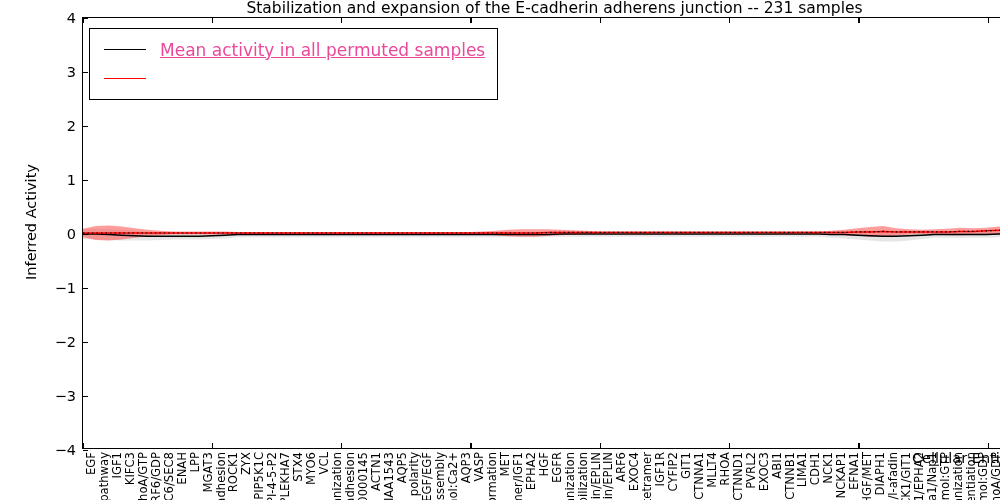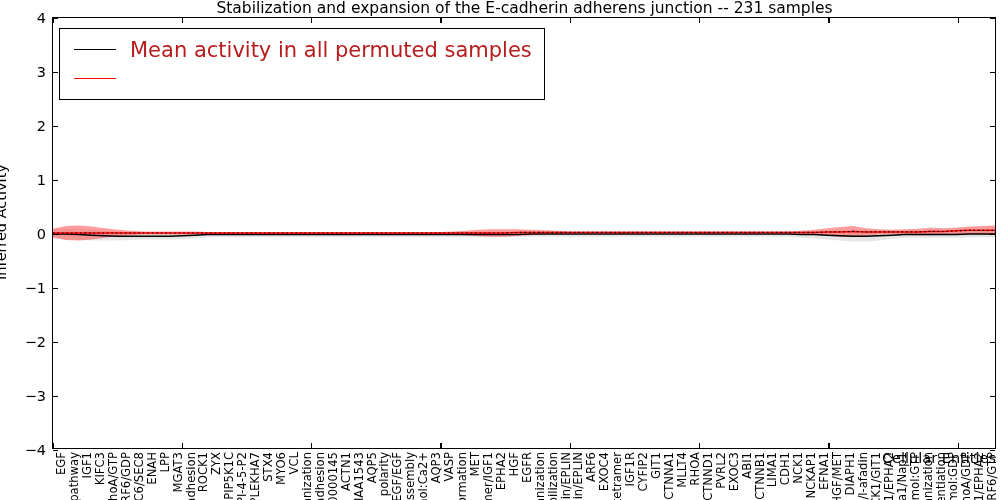--- a/index.html
+++ b/index.html
@@ -1,17 +1,17 @@
 <!DOCTYPE html>
 <html><head>
 <meta charset="utf-8">
 <style>
   html,body{margin:0;padding:0;background:#ffffff;}
   body{width:1000px;height:500px;overflow:hidden;font-family:"DejaVu Sans",sans-serif;color:#000;}
-  #root{position:relative;width:856px;height:500px;}
+  #root{position:relative;width:856px;height:500px;margin-left:30px;}
 
   
   .plot-title{
     position:absolute;left:52px;top:-1px;width:945px;
     text-align:center;font-size:15.5px;color:#000;white-space:nowrap;
   }
   .axes{
     position:absolute;left:52px;top:17px;width:944px;height:432px;
     border:1.3px solid #000;box-sizing:border-box;background:#fff;
   }
@@ -40,21 +40,21 @@
 
   
   .legend{
     position:absolute;left:6px;top:10px;
     border:1.4px solid #000;background:#fff;
     padding:6px 12px 6px 8px;box-sizing:border-box;
   }
   .legend-row{display:flex;align-items:center;height:29px;}
   .legend-line{width:42px;height:0;border-top:1.7px solid #000;margin:0 14px 0 6px;}
   .legend-line.red{border-top-color:#ff0000;}
-  .legend-text{font-size:21px;white-space:nowrap;color:#b91c1c;}
+  .legend-text{font-size:17px;white-space:nowrap;color:#ec4899;text-decoration:underline;}
 
   
   .series-svg{position:absolute;left:0;top:0;width:100%;height:100%;overflow:visible;}
 
   
   .xticklabels{position:absolute;left:52px;top:449px;width:944px;height:0;}
   .xtl{
     position:absolute;top:0;
     font-size:11.6px;line-height:11.6px;white-space:nowrap;color:#000;
     transform-origin:left top;

